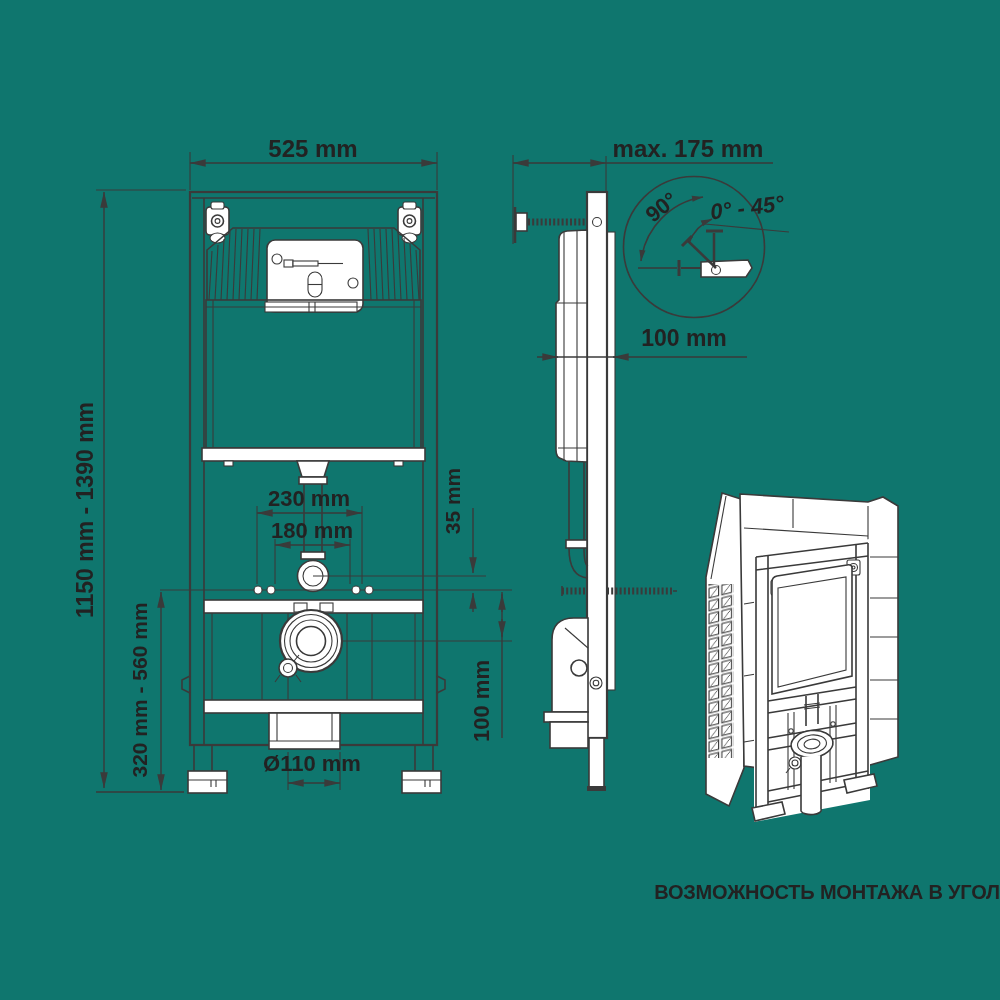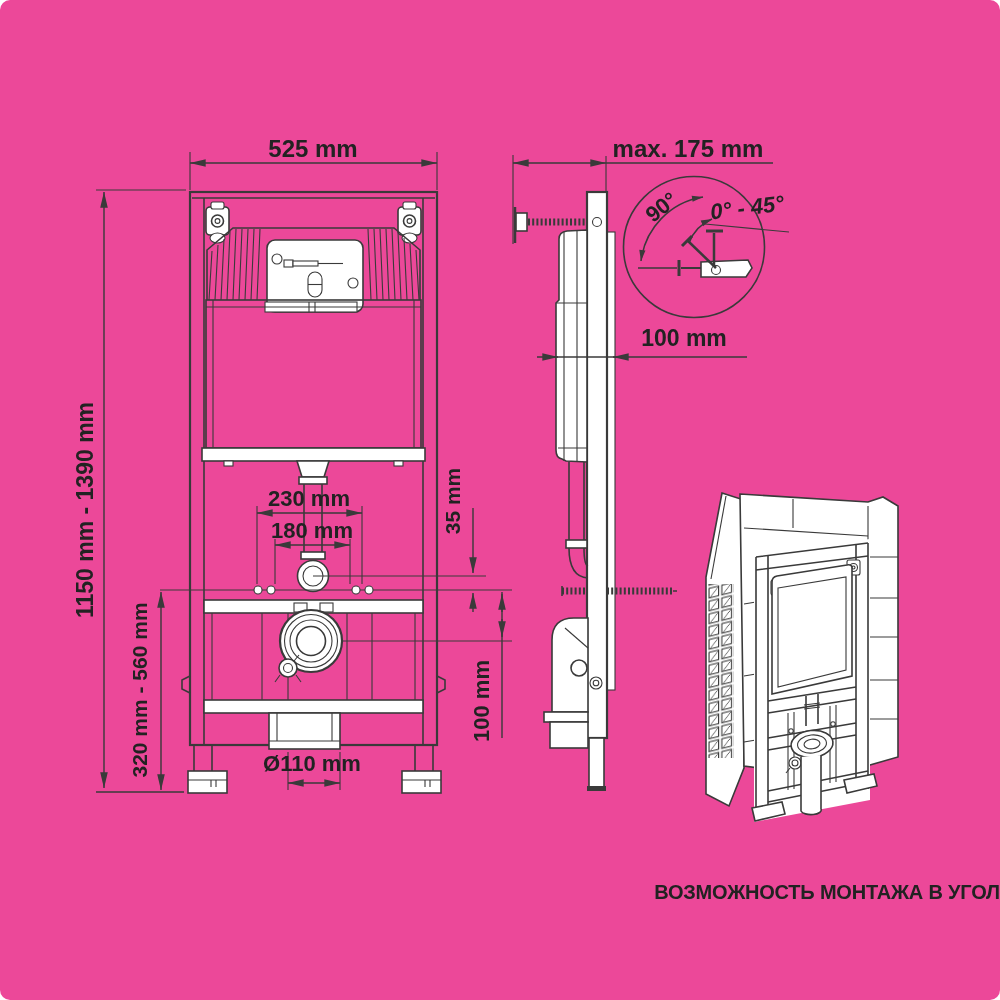--- a/index.html
+++ b/index.html
@@ -1,16 +1,16 @@
 <!DOCTYPE html>
 <html><head>
 <meta charset="utf-8">
 <style>
   html,body{margin:0;padding:0;background:#fff;}
-  .page{width:1000px;height:1000px;position:relative;background:#ec4899;overflow:hidden;border-radius:10px;}
+  .page{width:1000px;height:1000px;position:relative;background:#0f766e;overflow:hidden;}
   svg{display:block;}
   svg text{font-family:"Liberation Sans", sans-serif;font-weight:bold;fill:#222222;}
   .ln{stroke:#3a3a3a;fill:none;}
   .fw{fill:#ffffff;}
   .ink{fill:#3a3a3a;}
   .s1{stroke-width:2.2;}
   .s2{stroke-width:1.6;}
   .s3{stroke-width:1.1;}
   .dim{stroke-width:1.4;}
   .thread{stroke:#3a3a3a;stroke-width:7;stroke-dasharray:2 2.2;fill:none;}

